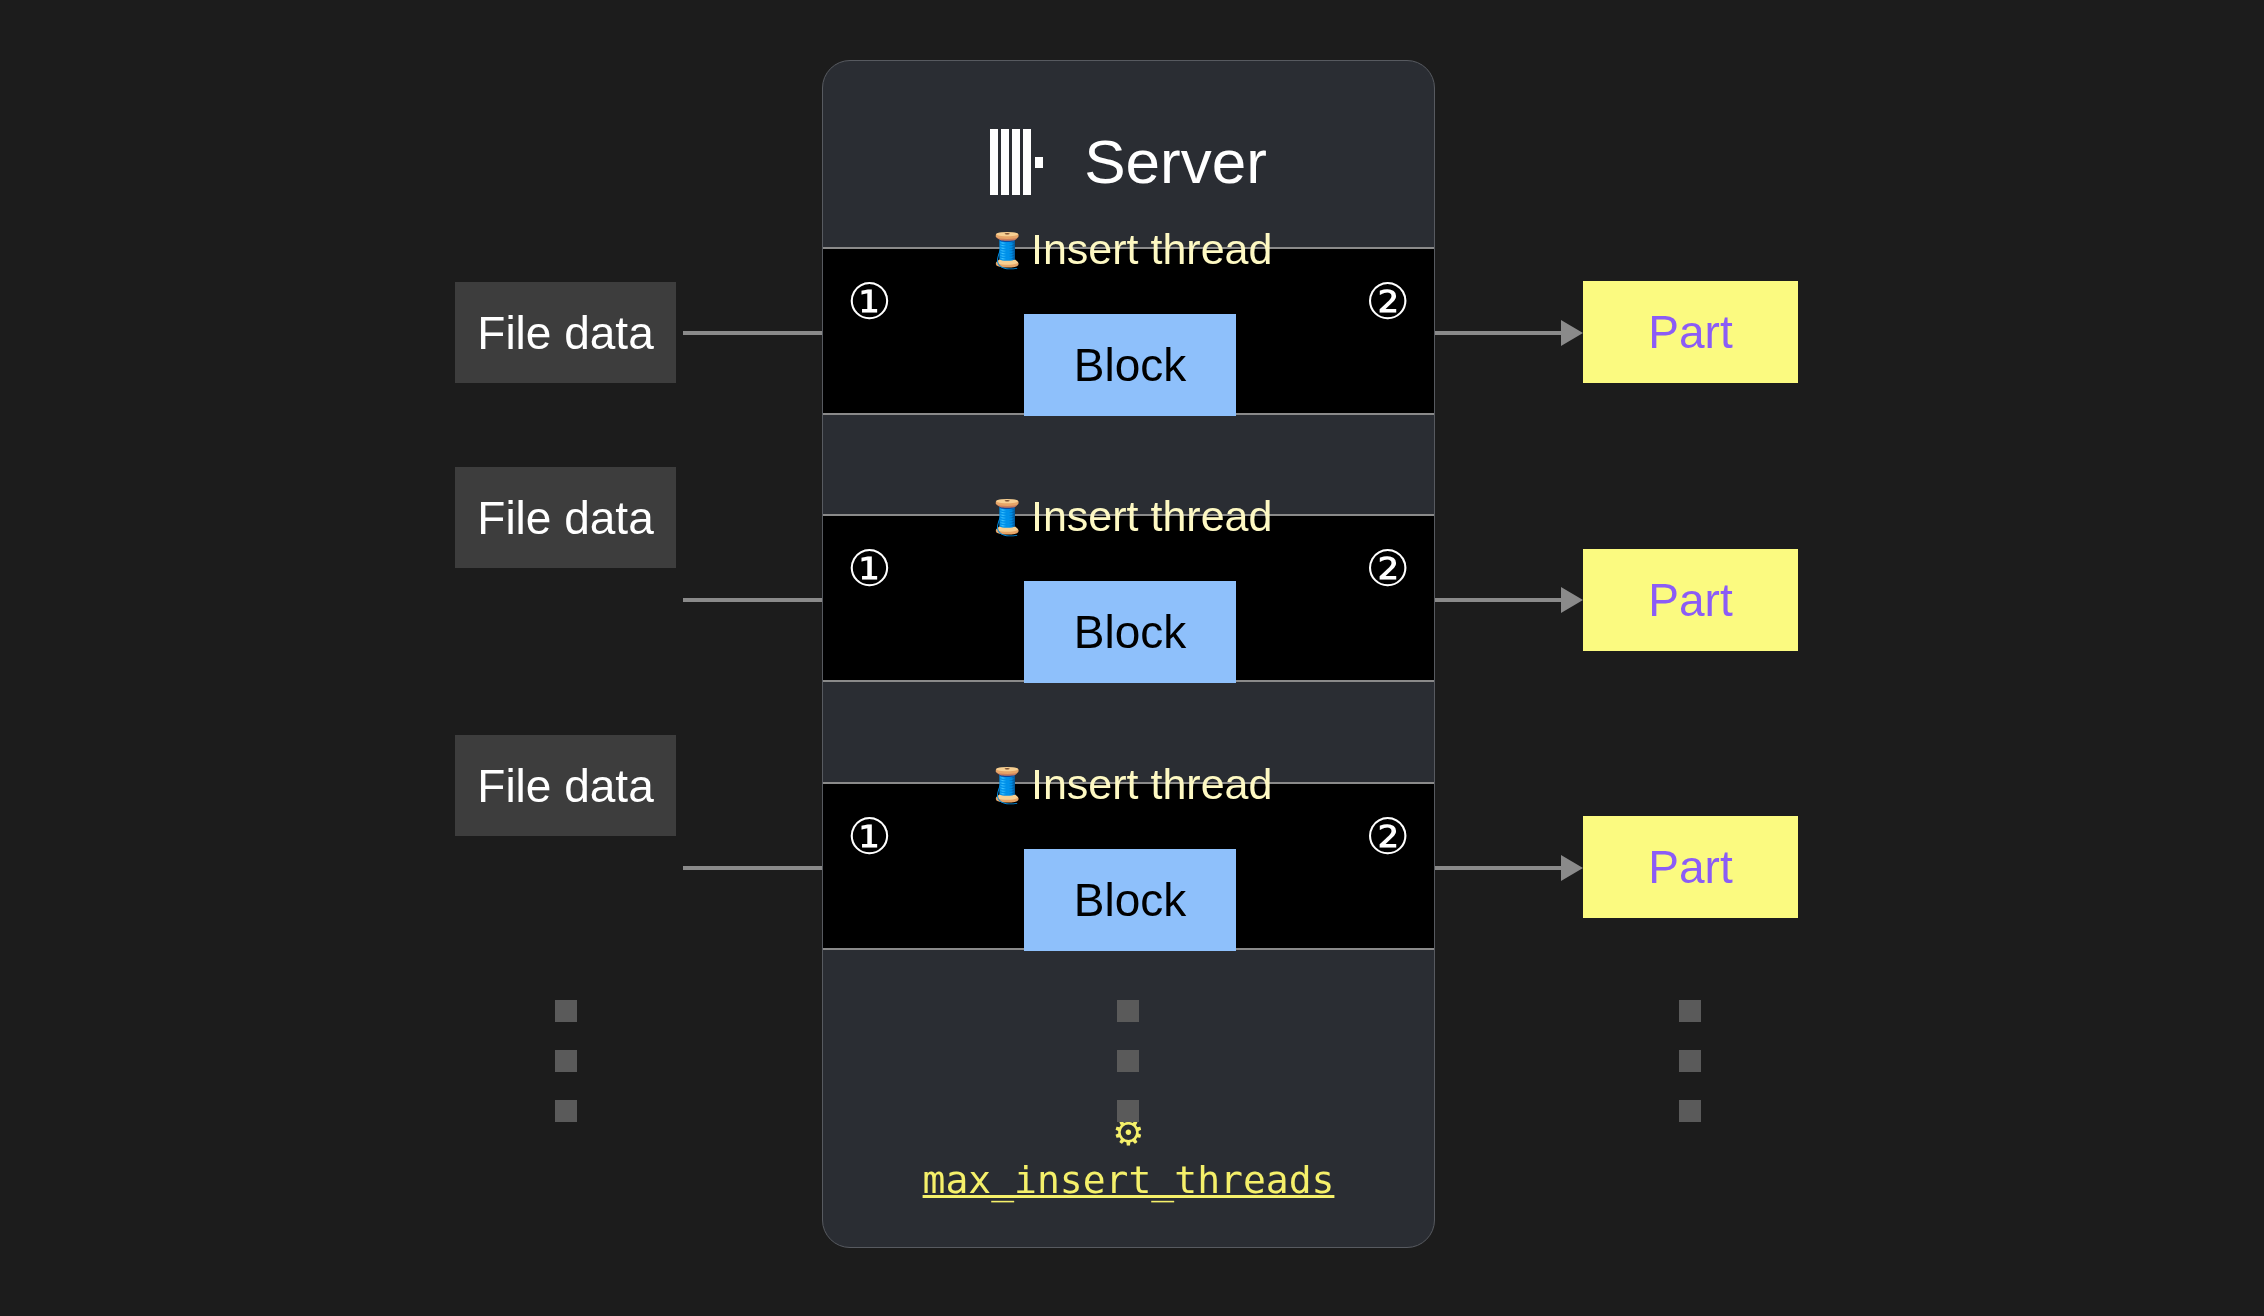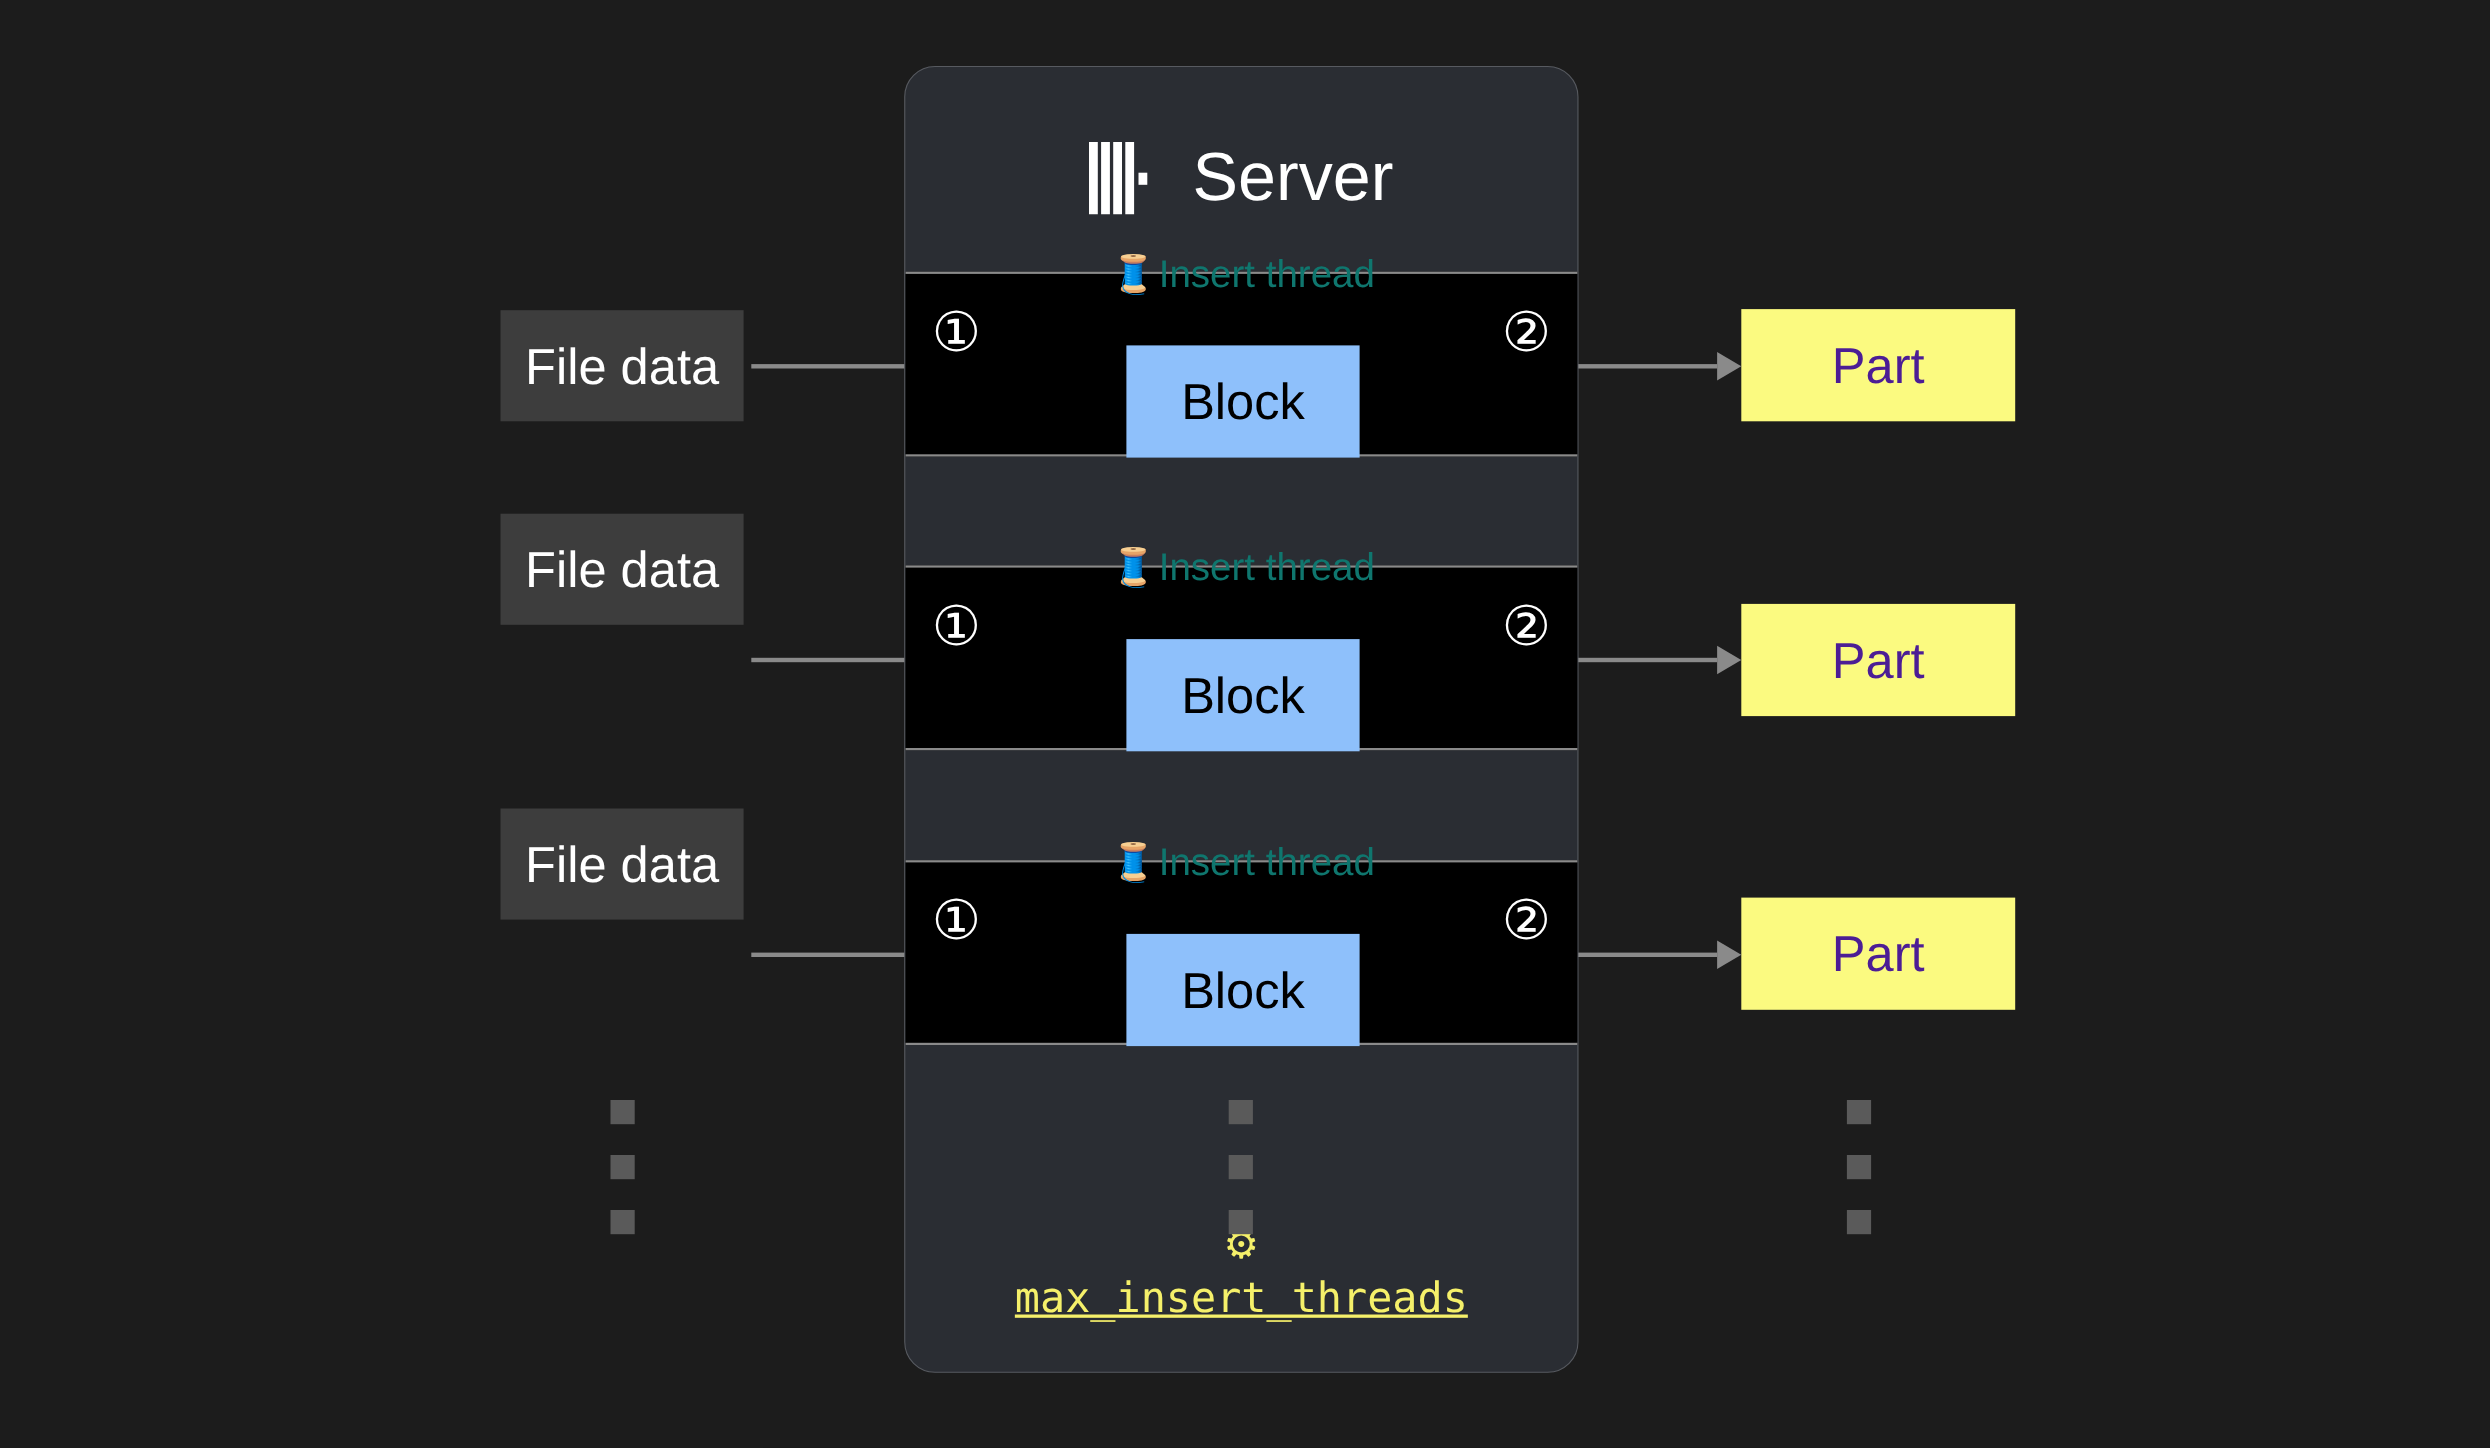--- a/index.html
+++ b/index.html
@@ -78,22 +78,22 @@
     gap: 2px;
     white-space: nowrap;
     pointer-events: none;
   }
   .lane-label .spool {
     font-size: 34px;
     line-height: 1;
     display: inline-block;
   }
   .lane-label .lane-label-text {
-    color: #0f766e;
-    font-size: 35px;
+    color: #fef9c3;
+    font-size: 43px;
     line-height: 1;
   }
 
   
   .step {
     position: absolute;
     color: #ffffff;
     font-size: 50px;
     line-height: 1;
     font-family: "DejaVu Sans", sans-serif;
@@ -127,24 +127,24 @@
     background: #3d3d3d;
     color: #ffffff;
     display: flex;
     align-items: center;
     justify-content: center;
     font-size: 46px;
     line-height: 1;
   }
   .part-box {
     position: absolute;
-    width: 249px;
+    width: 215px;
     height: 102px;
     background: #fbfa80;
-    color: #4c1d95;
+    color: #8b5cf6;
     display: flex;
     align-items: center;
     justify-content: center;
     font-size: 46px;
     line-height: 1;
   }
 
   
   .arrow {
     position: absolute;

